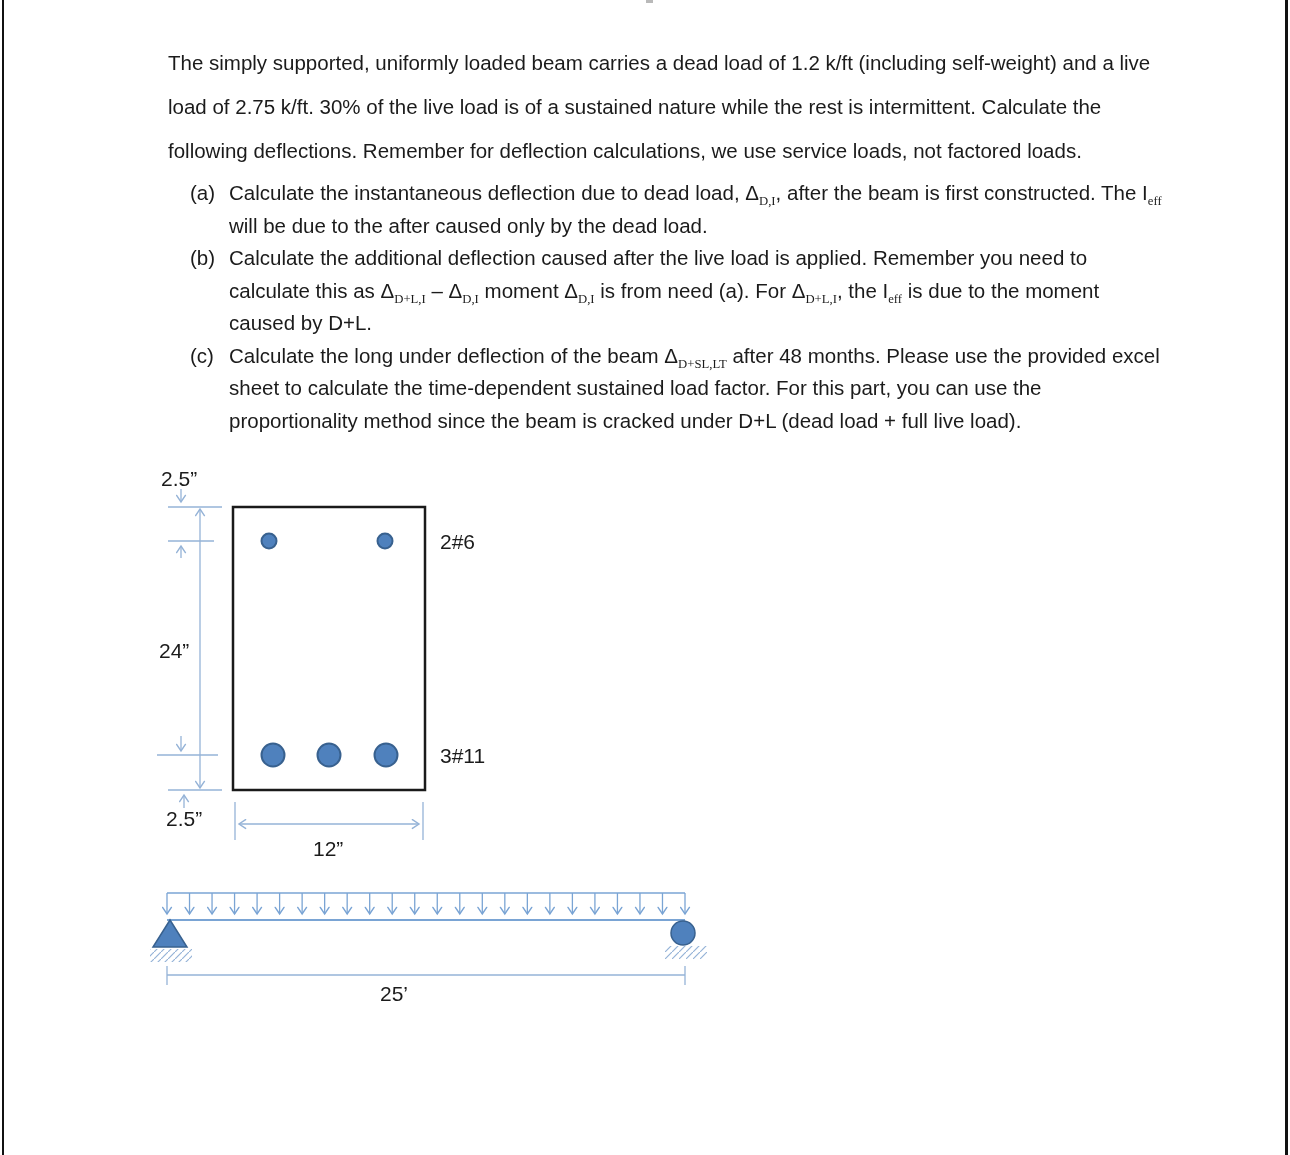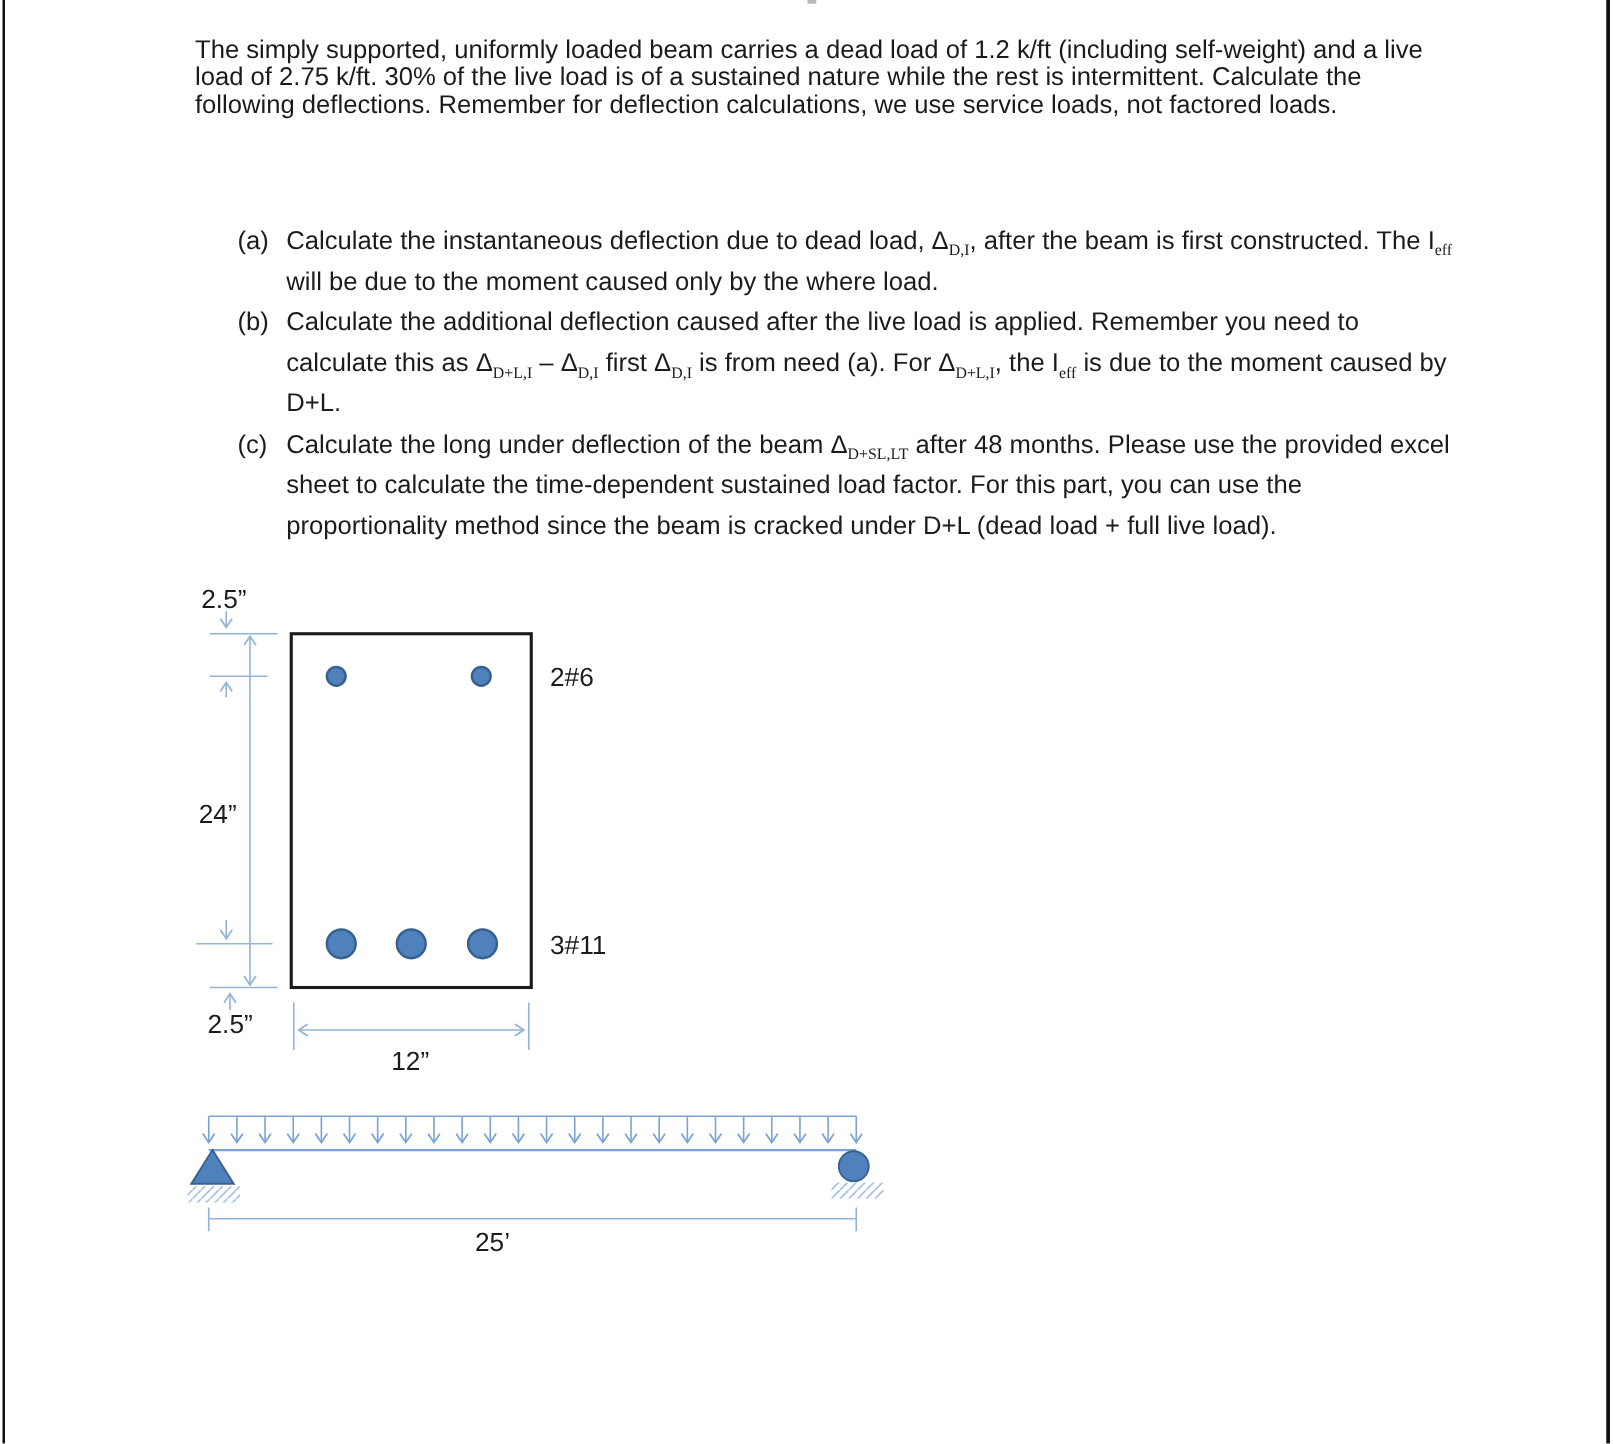--- a/index.html
+++ b/index.html
@@ -19,21 +19,21 @@
     background:#ffffff;
     overflow:hidden;
     font-family:"Liberation Sans",sans-serif;
     color:var(--text-ink);
   }
   .border-left{position:absolute;left:2px;top:0;width:2px;height:1155px;background:#111;}
   .border-right{position:absolute;left:1285px;top:0;width:3px;height:1155px;background:#111;}
   .artifact{position:absolute;left:646px;top:0;width:7px;height:3px;background:#b9b9b9;}
   .intro{
     position:absolute;left:152px;top:25px;width:1005px;
-    font-size:20.5px;line-height:22px;margin:4px;
+    font-size:20.5px;line-height:44px;margin:16px;
   }
   .items{
     position:absolute;left:190px;top:177px;width:975px;
     font-size:20.5px;line-height:32.5px;
   }
   .item{display:flex;align-items:flex-start;}
   .item-marker{flex:0 0 39px;}
   .item-text{flex:1 1 auto;max-width:935px;}
   sub{font-size:0.62em;line-height:0;font-family:Liberation Serif, serif;}
   svg{position:absolute;overflow:visible;}
@@ -56,25 +56,25 @@
 <div class="page">
   <div class="border-left"></div>
   <div class="border-right"></div>
   <div class="artifact"></div>
 
   <p class="intro">The simply supported, uniformly loaded beam carries a dead load of 1.2 k/ft (including self-weight) and a live load of 2.75 k/ft.  30% of the live load is of a sustained nature while the rest is intermittent.  Calculate the following deflections.  Remember for deflection calculations, we use service loads, not factored loads.</p>
 
   <div class="items">
     <div class="item">
       <span class="item-marker">(a)</span>
-      <div class="item-text"><span>Calculate the instantaneous deflection due to dead load, Δ</span><sub>D,I</sub><span>, after the beam is first constructed.  The I</span><sub>eff</sub><span> will be due to the moment caused only by the where load.</span></div>
+      <div class="item-text"><span>Calculate the instantaneous deflection due to dead load, Δ</span><sub>D,I</sub><span>, after the beam is first constructed.  The I</span><sub>eff</sub><span> will be due to the after caused only by the dead load.</span></div>
     </div>
     <div class="item">
       <span class="item-marker">(b)</span>
-      <div class="item-text"><span>Calculate the additional deflection caused after the live load is applied.  Remember you need to calculate this as Δ</span><sub>D+L,I</sub><span> – Δ</span><sub>D,I</sub><span>  first Δ</span><sub>D,I</sub><span>  is from need (a).  For Δ</span><sub>D+L,I</sub><span>, the I</span><sub>eff</sub><span> is due to the moment caused by D+L.</span></div>
+      <div class="item-text"><span>Calculate the additional deflection caused after the live load is applied.  Remember you need to calculate this as Δ</span><sub>D+L,I</sub><span> – Δ</span><sub>D,I</sub><span>  moment Δ</span><sub>D,I</sub><span>  is from need (a).  For Δ</span><sub>D+L,I</sub><span>, the I</span><sub>eff</sub><span> is due to the moment caused by D+L.</span></div>
     </div>
     <div class="item">
       <span class="item-marker">(c)</span>
       <div class="item-text"><span>Calculate the long under deflection of the beam Δ</span><sub>D+SL,LT</sub><span> after 48 months.  Please use the provided excel sheet to calculate the time-dependent sustained load factor.  For this part, you can use the proportionality method since the beam is cracked under D+L (dead load + full live load).</span></div>
     </div>
   </div>
 
   <svg class="xs-svg" width="600" height="415" viewBox="140 455 600 415">
     <defs>
       <marker id="arr-dim" viewBox="0 0 10 10" refX="7.5" refY="5" markerWidth="11" markerHeight="11" markerUnits="userSpaceOnUse" orient="auto-start-reverse">

